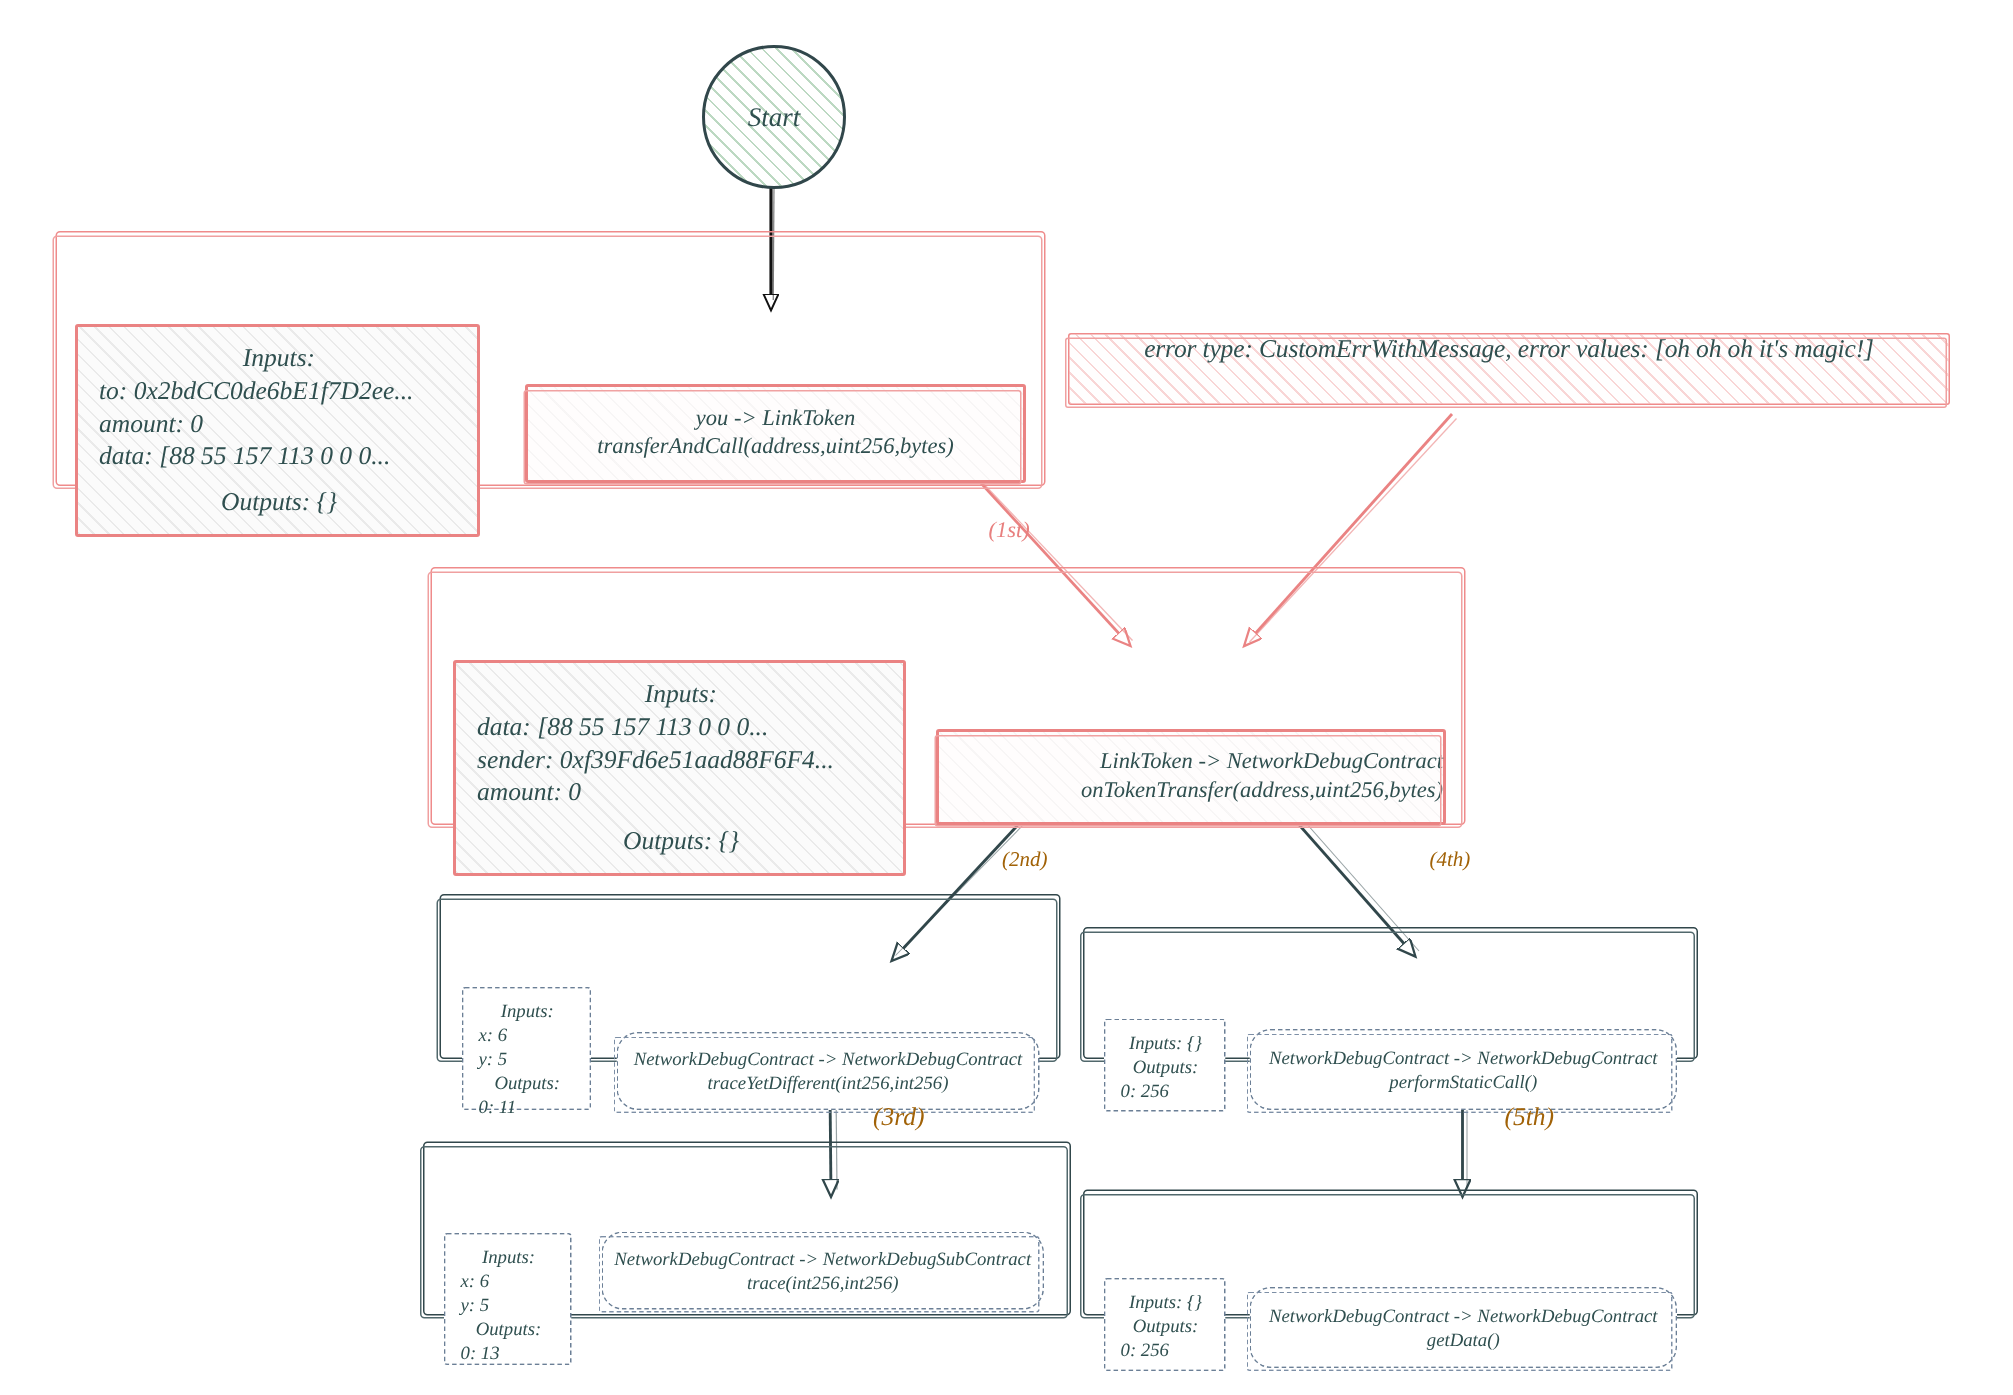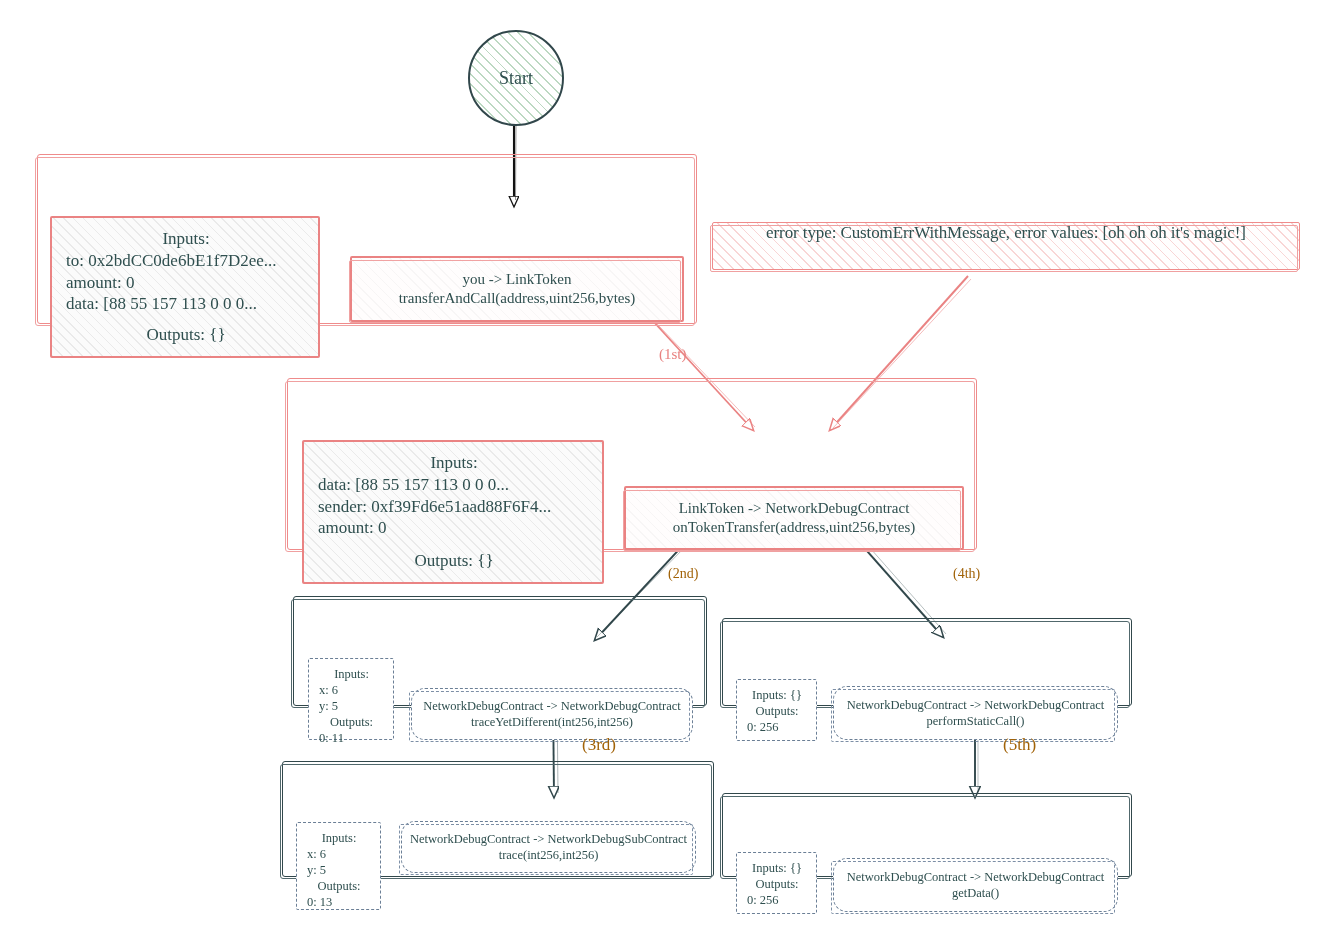--- a/index.html
+++ b/index.html
@@ -2,21 +2,21 @@
 <html><head>
 <meta charset="utf-8">
 <title>Transaction Trace Diagram</title>
 <style>
   html,body{margin:0;padding:0;background:#ffffff;}
   body{
     width:1342px;height:930px;position:relative;overflow:hidden;
     font-family:"Liberation Serif","DejaVu Serif",serif;
     color:#2f4f4f;
   }
-  #canvas{position:absolute;inset:0;width:1342px;height:930px;}
+  #canvas{position:absolute;inset:0;width:1342px;height:930px;font-style:italic;}
   svg.edges{position:absolute;left:0;top:0;width:1342px;height:930px;pointer-events:none;}
 
   
   .node{
     position:absolute;
     box-sizing:border-box;
     display:flex;flex-direction:column;align-items:center;justify-content:center;
     text-align:center;
     line-height:1.28;
     white-space:pre-wrap;
@@ -217,21 +217,21 @@
 
   <div class="node info-red" style="left:302px;top:392px;width:302px;height:144px;">
     <span class="hdr ln">Inputs:</span>
     <span class="kv ln">data: [88 55 157 113 0 0 0...</span>
     <span class="kv ln">sender: 0xf39Fd6e51aad88F6F4...</span>
     <span class="kv ln">amount: 0</span>
     <span class="gap"></span>
     <span class="hdr ln">Outputs: {}</span>
   </div>
 
-  <div class="node call-red" style="left:624px;top:438px;width:340px;height:64px;">
+  <div class="node call-red" style="left:624px;top:438px;width:340px;height:64px;align-items:flex-end;">
     <span class="ln">LinkToken -&gt; NetworkDebugContract</span>
     <span class="ln">onTokenTransfer(address,uint256,bytes)</span>
   </div>
 
   <div class="cluster-dark" style="left:293px;top:596px;width:414px;height:110px;"></div>
 
   <div class="node info-dark" style="left:308px;top:610px;width:86px;height:82px;">
     <span class="hdr ln">Inputs:</span>
     <span class="kv ln">x: 6</span>
     <span class="kv ln">y: 5</span>

